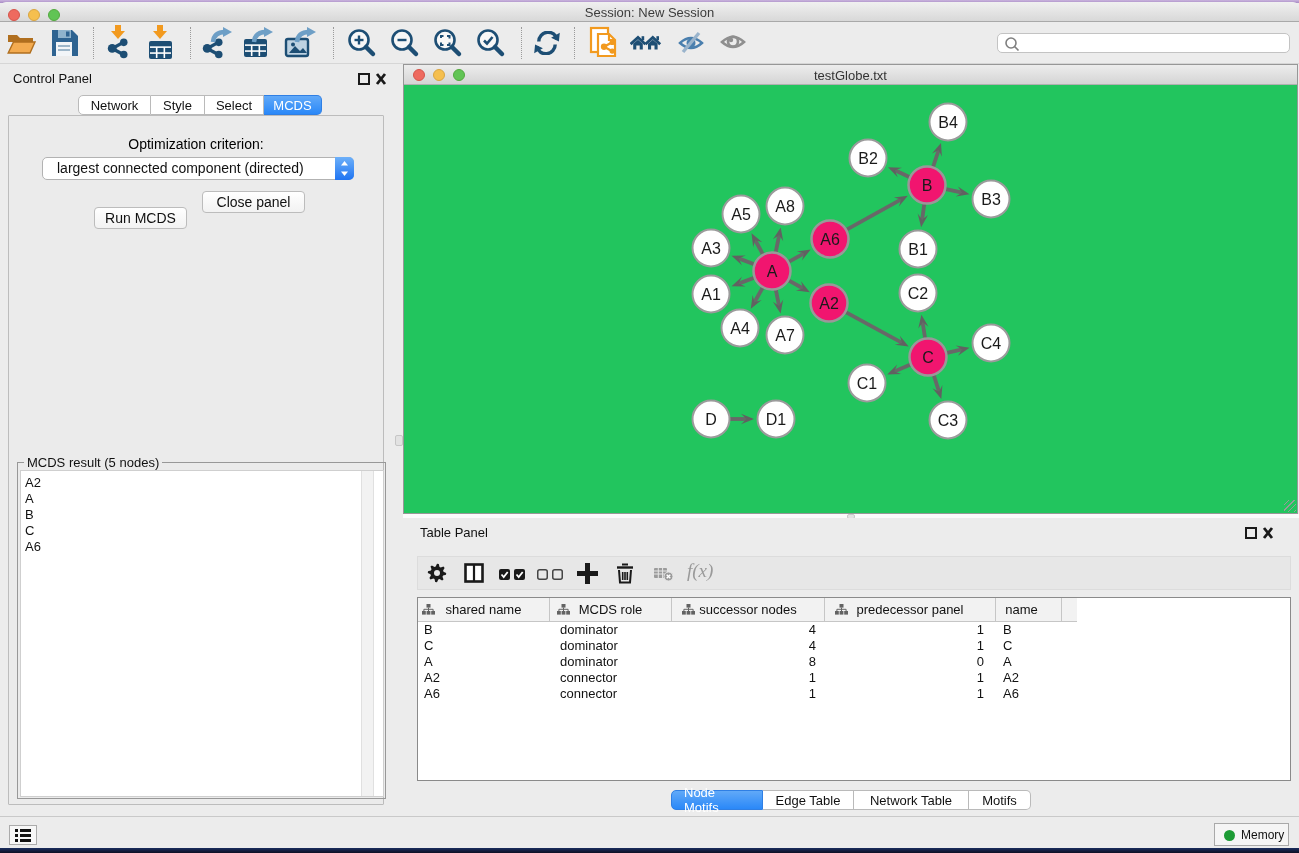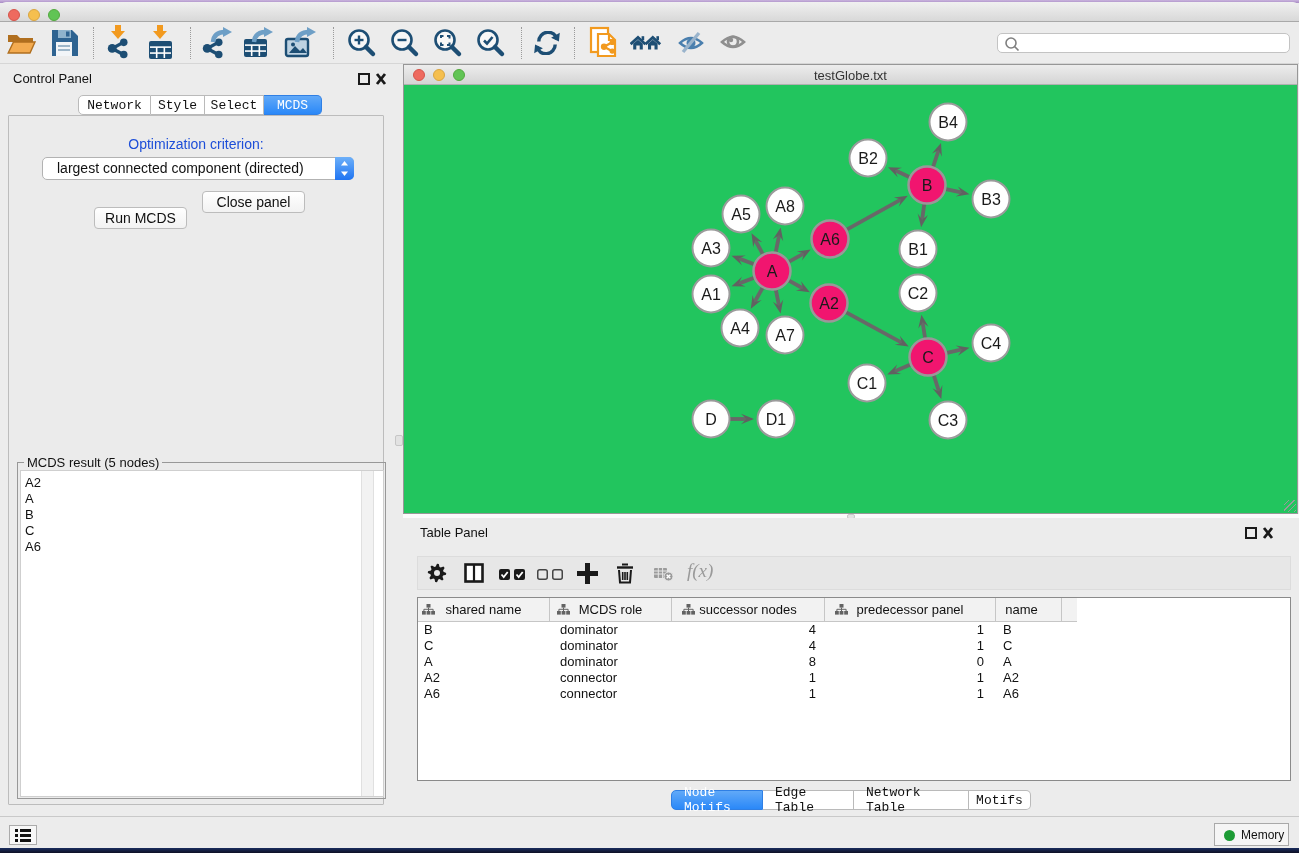--- a/index.html
+++ b/index.html
@@ -24,26 +24,26 @@
 .tbi { position:absolute; top:0; height:42px; display:flex; align-items:center; justify-content:center; }
 .tsep { position:absolute; top:5px; height:32px; width:0; border-left:1px dotted #9a9a9a; }
 #searchbox { position:absolute; left:997px; top:11px; width:293px; height:20px; background:#fff; border:1px solid #c3c3c3; border-radius:5px; }
 
 
 #cpanel { left:0; top:64px; width:392px; height:748px; background:#ececec; }
 #cpanel .ptitle { position:absolute; left:13px; top:7px; font-size:13px; color:#111; }
 .wicons { position:absolute; top:8px; }
 #tabpane { position:absolute; left:8px; top:51px; width:376px; height:690px; border:1px solid #bcbcbc; background:#ebebeb; border-radius:1px; }
 .tabs { position:absolute; display:flex; height:20px; font-size:13px; }
-.tab { background:#fff; border:1px solid #bababa; border-left:none; padding:0 12px; display:flex; align-items:center; justify-content:center; color:#111;font-family:Liberation Mono, monospace; }
+.tab { background:#fff; border:1px solid #bababa; border-left:none; padding:0 12px; display:flex; align-items:center; justify-content:center; color:#111; }
 .tab:first-child { border-left:1px solid #bababa; border-radius:5px 0 0 5px; }
 .tab:last-child { border-radius:0 5px 5px 0; }
 .tab.sel { background:linear-gradient(#61a9f8,#2a88f8); border-color:#2f7fe4; color:#fff; }
 #cptabs { left:78px; top:31px; }
-#optlabel { position:absolute; left:0; width:392px; top:72px; text-align:center; font-size:14px; color:#1d4ed8; }
+#optlabel { position:absolute; left:0; width:392px; top:72px; text-align:center; font-size:14px; color:#000000; }
 #combo { position:absolute; left:42px; top:93px; width:312px; height:23px; background:#fff; border:1px solid #b2b2b2; border-radius:5px; font-size:14px; color:#111; line-height:21px; padding-left:14px; }
 #combo .stepper { position:absolute; right:-1px; top:-1px; width:19px; height:23px; border-radius:0 5px 5px 0; background:linear-gradient(#6db0f9,#1f74f2); }
 .btn { position:absolute; height:22px; background:linear-gradient(#ffffff,#f2f2f2); border:1px solid #bcbcbc; border-radius:4px; font-size:14px; color:#111; text-align:center; line-height:20px; }
 #fieldset { position:absolute; left:17px; top:398px; width:369px; height:337px; border:1px solid #989898; }
 #fieldset .legend { position:absolute; left:6px; top:-8px; background:#ebebeb; padding:0 3px; font-size:13px; color:#111; }
 #mcdslist { position:absolute; left:2px; top:7px; width:364px; height:327px; background:#fff; border:1px solid #cfcfcf; font-size:13px; color:#111; padding-top:4px; }
 #mcdslist .sb { position:absolute; right:9px; top:0; width:13px; height:100%; background:#f2f2f2; border-left:1px solid #e0e0e0; border-right:1px solid #e0e0e0; }
 #mcdslist div.it { padding-left:4px; height:16px; line-height:16px; }
 
 
@@ -83,20 +83,21 @@
 #membtn .dot { position:absolute; left:9px; top:6px; width:11px; height:11px; border-radius:50%; background:#1d9b35; }
 #membtn .t { position:absolute; left:26px; top:4px; }
 </style>
 </head>
 <body>
 <div class="abs" id="desktop-top"></div>
 <div class="abs" id="titlebar">
   <div class="tl r"></div>
     <div class="tl y"></div>
     <div class="tl g"></div>
+  <div class="title">Session: New Session</div>
 </div>
 
 <div class="abs" id="toolbar">
 <div class="tbi" style="left:5px; top:7px; height:auto;">
       <svg width="33" height="28" viewBox="0 0 33 28">
         <path d="M3 6 h9 l3 3 h13 v4 H3 z" fill="#b06f1f"></path>
         <path d="M8.5 13 h21.5 l-5 11 H3.2 z" fill="#f3ab50" stroke="#b06f1f" stroke-width="1.4"></path>
       </svg>
     </div>
 <div class="tbi" style="left:50px; top:6px; height:auto;">

